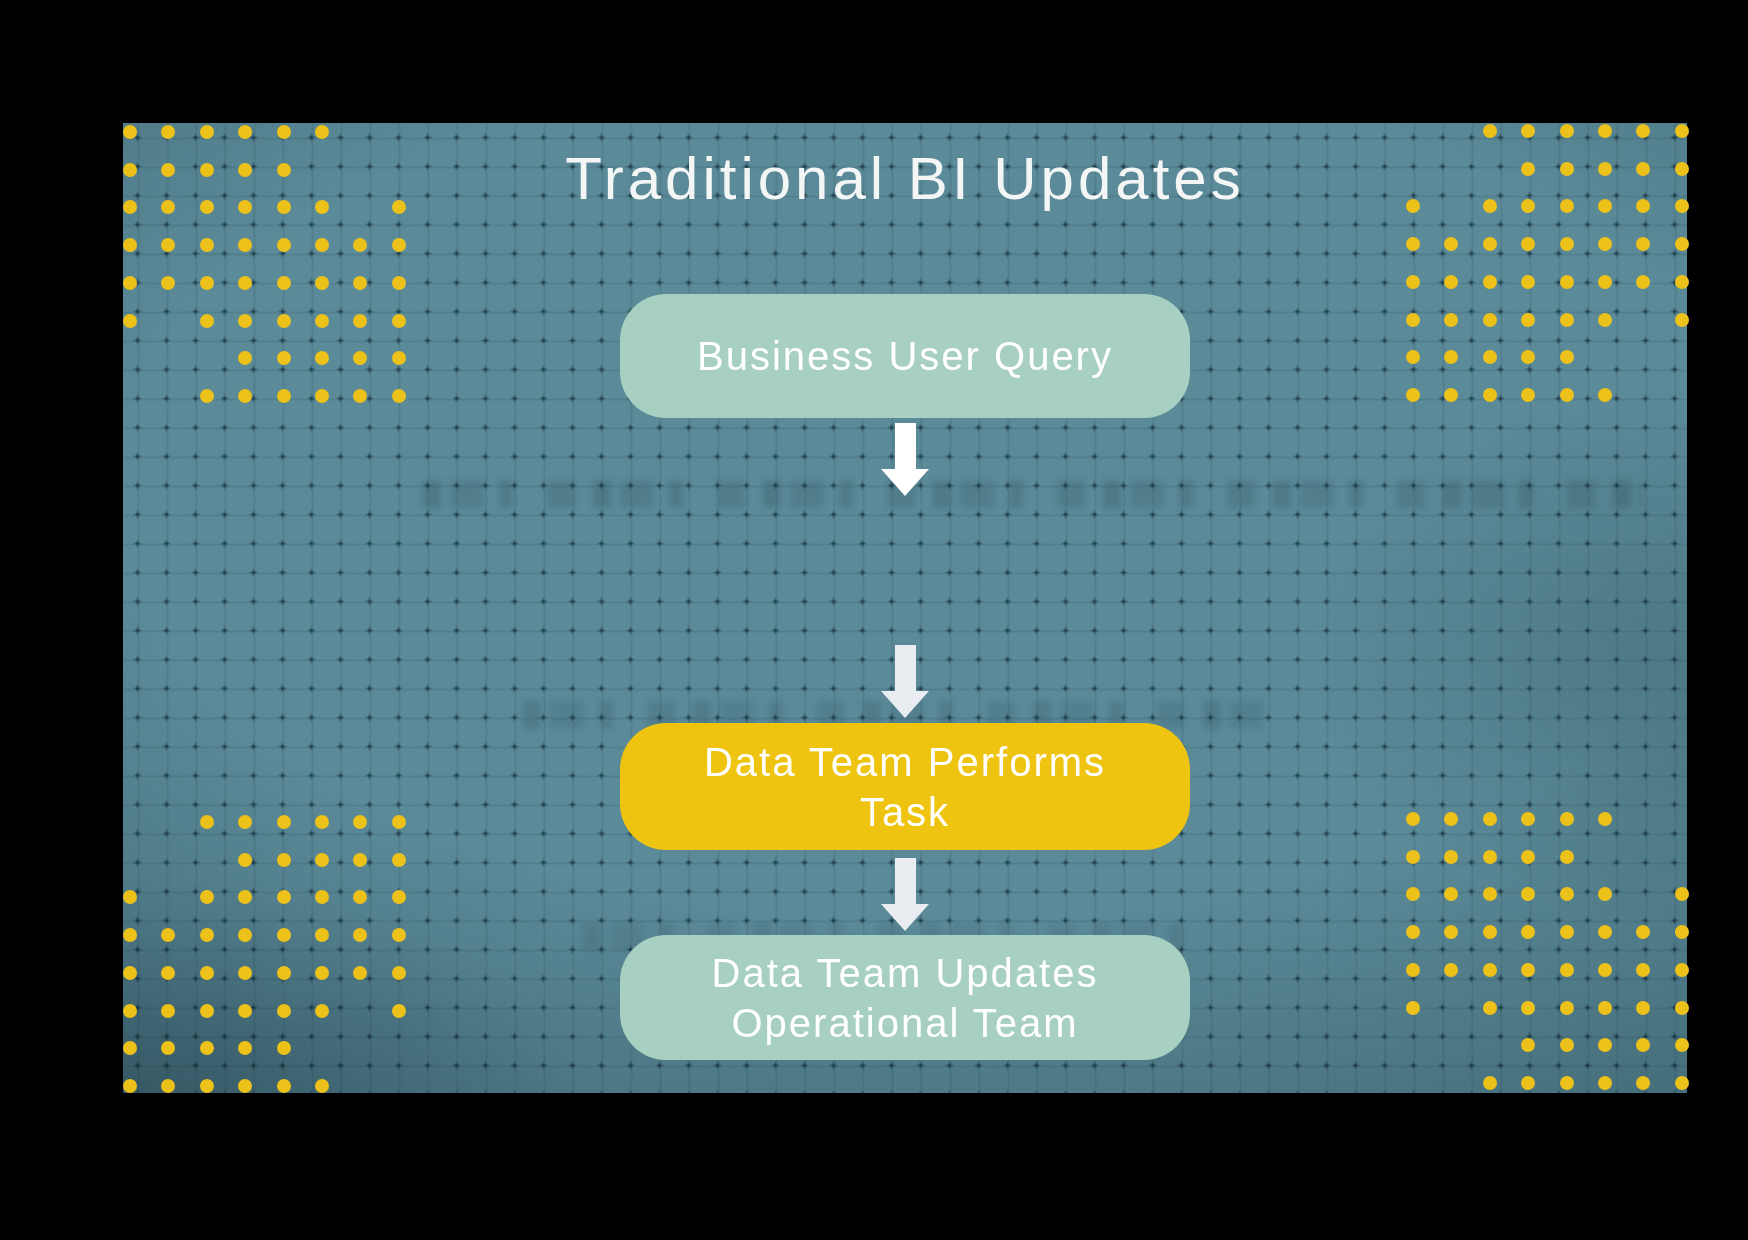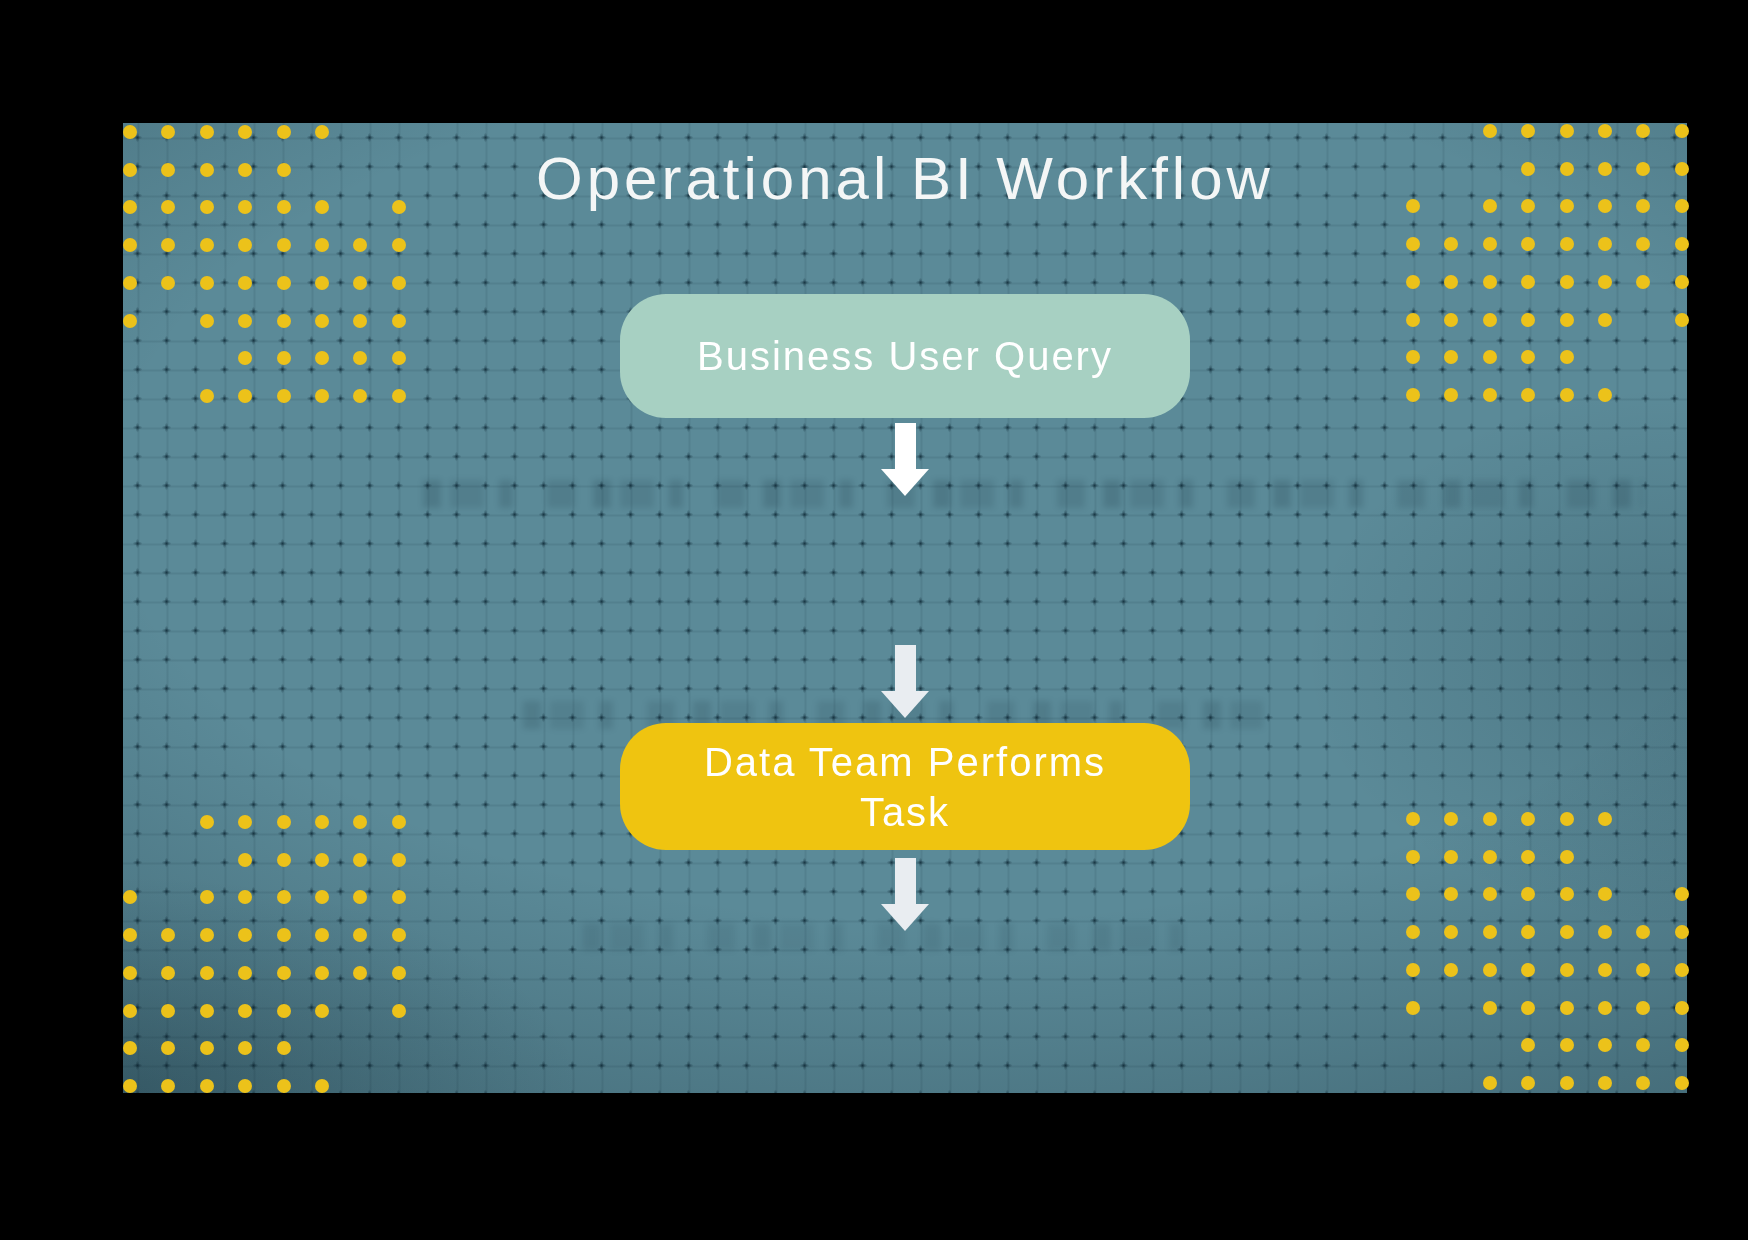--- a/index.html
+++ b/index.html
@@ -306,21 +306,21 @@
         <div class="dot" style="left: 1436.6px; top: 952.9px;"></div>
         <div class="dot" style="left: 1475px; top: 952.9px;"></div>
         <div class="dot" style="left: 1513.4px; top: 952.9px;"></div>
         <div class="dot" style="left: 1551.8px; top: 952.9px;"></div>
       </div>
 
     <div class="ghost" style="top:357px;left:300px;width:1220px;"></div>
     <div class="ghost" style="top:578px;left:400px;width:740px;opacity:.26;"></div>
     <div class="ghost" style="top:800px;left:460px;width:620px;opacity:.18;"></div>
 
-    <h1 class="title">Operational BI Workflow</h1>
+    <h1 class="title">Traditional BI Updates</h1>
 
     <div class="step sage w-main step-1">
       <span class="label">Business User Query</span>
     </div>
 
     <div class="arrow arrow-1">
       <div class="shaft"></div>
       <div class="head"></div>
     </div>
 
@@ -332,15 +332,18 @@
 
     <div class="step accent w-main step-3">
       <span class="label">Data Team Performs Task</span>
     </div>
 
     <div class="arrow arrow-3">
       <div class="shaft"></div>
       <div class="head"></div>
     </div>
 
+    <div class="step sage w-main step-4">
+      <span class="label">Data Team Updates Operational Team</span>
+    </div>
 
   </div>
 </div>
 
 </body></html>

